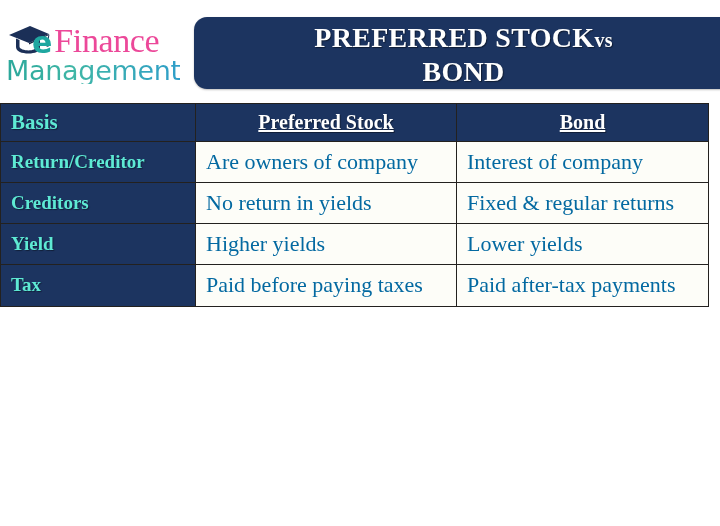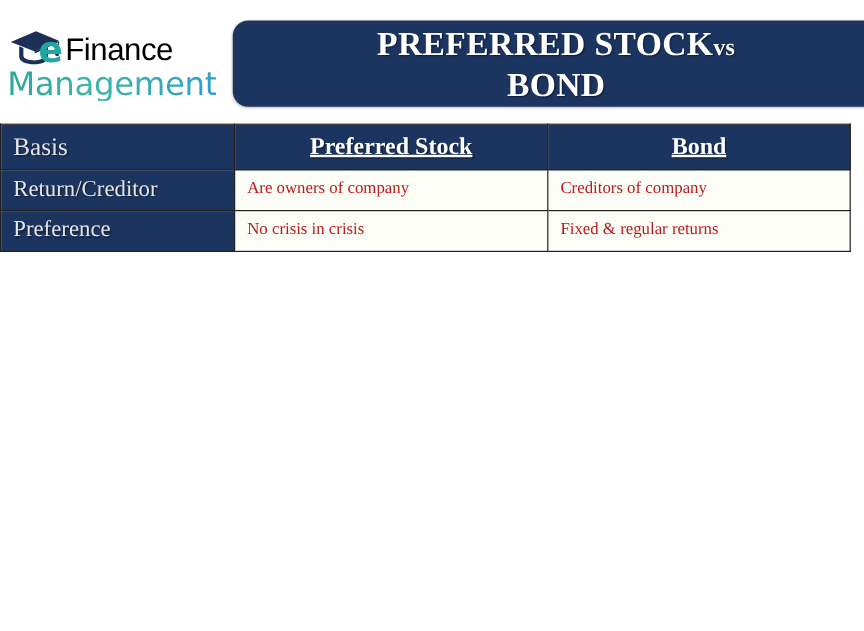--- a/index.html
+++ b/index.html
@@ -54,23 +54,23 @@
     font-weight: 700;
     color: #1fa7a0;
     margin-left: -20px;
     margin-right: 2px;
     line-height: 1;
     position: relative;
     top: 4px;
     z-index: 2;
   }
   .logo-finance {
-    font-family: Liberation Sans, sans-serif;
-    font-size: 26px;
-    color: #000000;
+    font-family: Liberation Serif, serif;
+    font-size: 34px;
+    color: #ec4899;
     letter-spacing: -0.4px;
     line-height: 1;
     position: relative;
     top: 2px;
   }
   .logo-mgmt {
     font-family: "DejaVu Sans", sans-serif;
     font-size: 27px;
     color: #21a39b;
     letter-spacing: -0.3px;
@@ -131,34 +131,34 @@
     border: 1px solid #23211f;
     vertical-align: middle;
     padding: 5px 10px 6px 10px;
   }
   col.c1 { width: 195px; }
   col.c2 { width: 261px; }
   col.c3 { width: 252px; }
 
   .basis-cell {
     background: #1c3460;
-    color: #e5e5e5;
+    color: #5eead4;
     font-size: 19px;
-    font-weight: normal;
+    font-weight: bold;
     text-shadow: 1px 1px 1px rgba(0,0,0,0.4);
     padding-left: 12px;
     vertical-align: top;
   }
   .basis-cell.head {
     font-size: 21px;
   }
   .data-cell {
     background: #fdfdf8;
-    color: #b91c1c;
-    font-size: 14px;
+    color: #0369a1;
+    font-size: 22px;
     line-height: 1.32;
   }
   .data-cell.head {
     background: #1c3460;
     color: #ffffff;
     font-size: 20px;
     font-weight: bold;
     text-align: center;
     text-decoration: underline;
     text-shadow: 1px 1px 1px rgba(0,0,0,0.4);
@@ -212,28 +212,38 @@
     <tbody>
       <tr>
         <td class="basis-cell head">Basis</td>
         <td class="data-cell head">Preferred Stock</td>
         <td class="data-cell head">Bond</td>
       </tr>
 
       <tr>
         <td class="basis-cell">Return/Creditor</td>
         <td class="data-cell">Are owners of company</td>
-        <td class="data-cell">Creditors of company</td>
-      </tr>
-
-
-
-      <tr>
-        <td class="basis-cell">Preference</td>
-        <td class="data-cell">No crisis in crisis</td>
+        <td class="data-cell">Interest of company</td>
+      </tr>
+
+
+
+      <tr>
+        <td class="basis-cell">Creditors</td>
+        <td class="data-cell">No return in yields</td>
         <td class="data-cell">Fixed &amp; regular returns</td>
       </tr>
 
 
-
+      <tr>
+        <td class="basis-cell">Yield</td>
+        <td class="data-cell">Higher yields</td>
+        <td class="data-cell">Lower yields</td>
+      </tr>
+
+      <tr>
+        <td class="basis-cell">Tax</td>
+        <td class="data-cell">Paid before paying taxes</td>
+        <td class="data-cell">Paid after-tax payments</td>
+      </tr>
     </tbody>
   </table>
 </div>
 
 </body></html>

